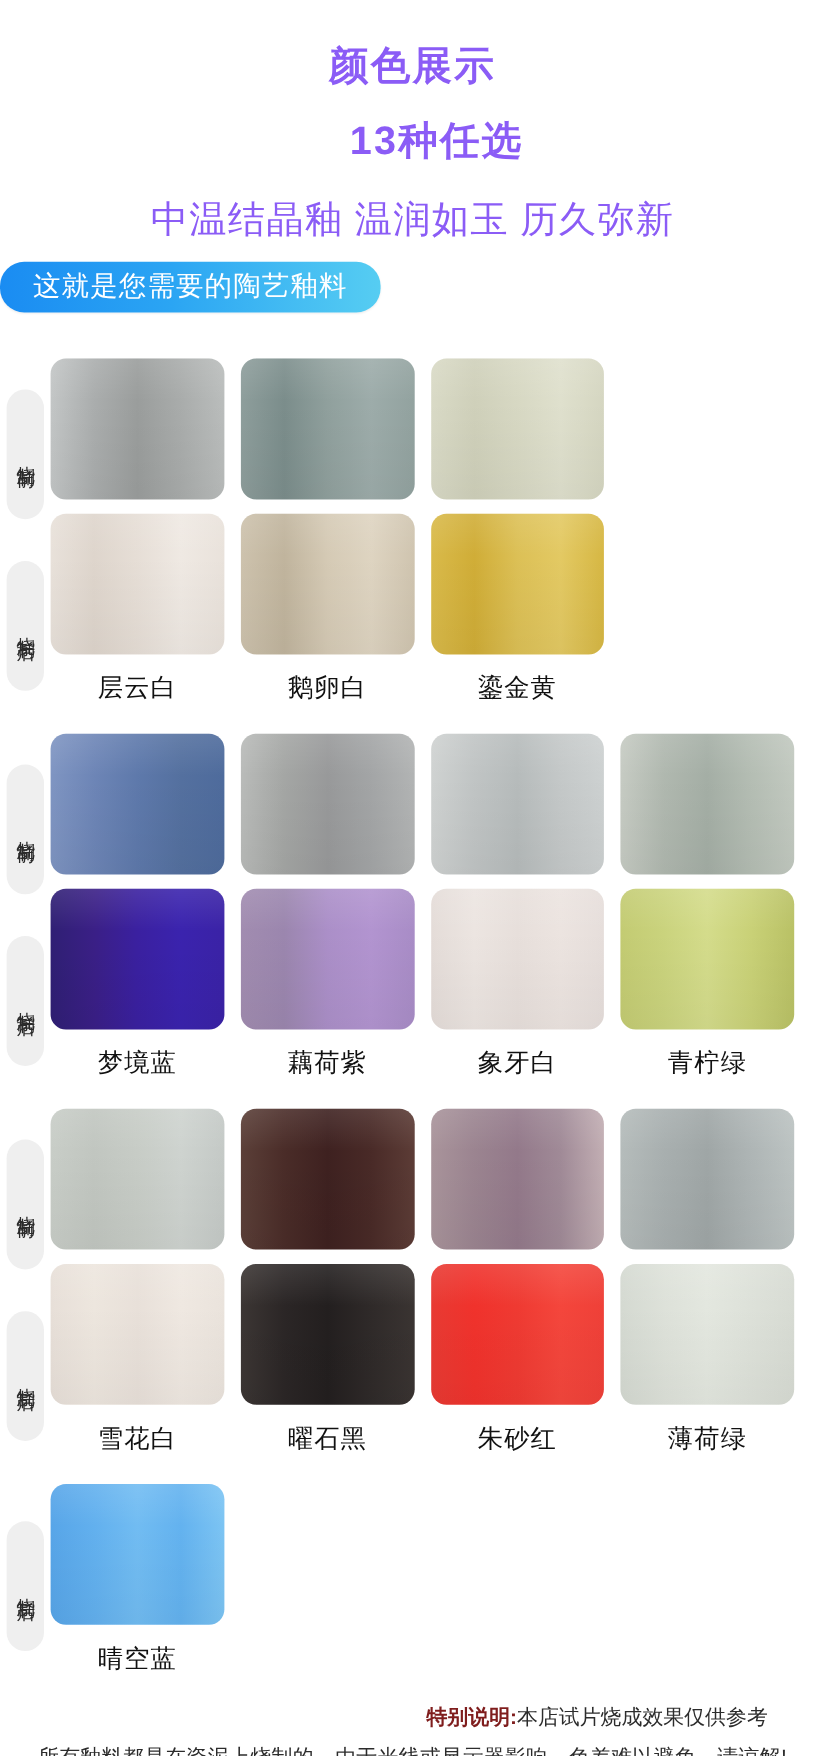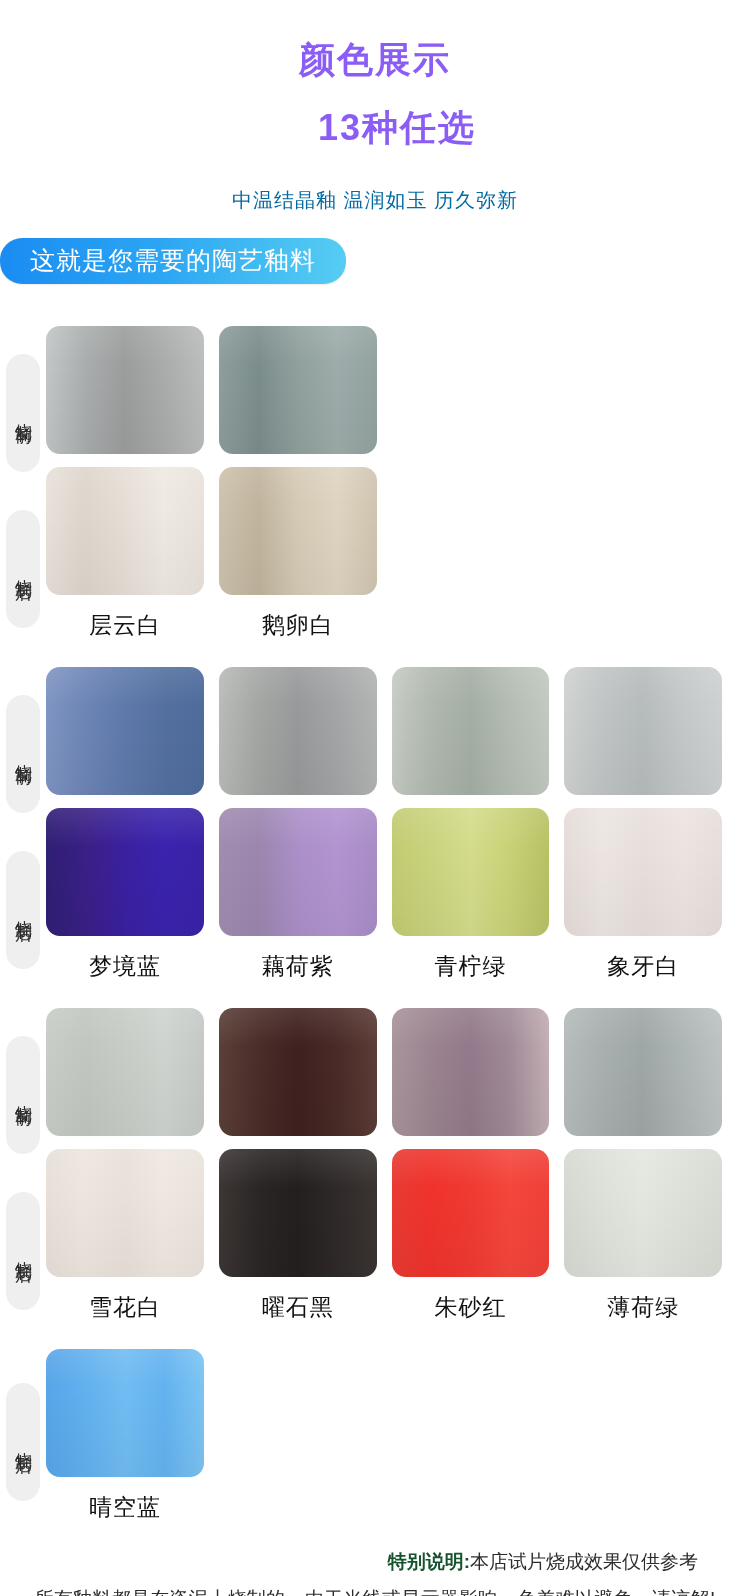--- a/index.html
+++ b/index.html
@@ -17,23 +17,23 @@
   .title-line{
     font-size:36px;
     line-height:60px;
     font-weight:bold;
     letter-spacing:2px;
     color:#8b5cf6;
   }
   .title-line.second{margin-top:8px;margin-left:44px;}
   .subtitle{
     margin-top:26px;
-    font-size:20px;
+    font-size:34px;
     line-height:32px;
-    color:#0369a1;
+    color:#8b5cf6;
     letter-spacing:1px;
   }
   .pill-wrap{margin-top:22px;display:flex;}
   .pill-cta{
     display:inline-block;
     padding:7px 30px 9px 30px;
     border-radius:22px;
     background:linear-gradient(90deg,#1a8cf2 0%,#2ba5f3 45%,#56cdf2 100%);
     color:#ffffff;
     font-size:25px;
@@ -112,21 +112,21 @@
 
   
   .footer{margin-top:6px;padding:0 30px 26px 30px;}
   .note-line{
     text-align:right;
     font-size:19px;
     line-height:26px;
     color:#2a2a2a;
     padding-right:22px;
   }
-  .note-red{color:#14532d;font-weight:bold;}
+  .note-red{color:#7f1d1d;font-weight:bold;}
   .note-rest{color:#2c2c2c;}
   .disclaimer{
     margin-top:10px;
     text-align:center;
     font-size:19px;
     line-height:28px;
     color:#2c2c2c;
     letter-spacing:.3px;
   }
 </style>
@@ -155,20 +155,25 @@
             <div class="card">
               <div class="chip" style="background: linear-gradient(90deg, rgb(195, 198, 198) 0%, rgb(170, 173, 173) 25%, rgb(154, 157, 156) 50%, rgb(169, 172, 171) 75%, rgb(186, 189, 188) 100%);"></div>
               <div class="chip" style="background: linear-gradient(90deg, rgb(232, 225, 218) 0%, rgb(222, 213, 204) 25%, rgb(230, 222, 214) 50%, rgb(239, 233, 227) 75%, rgb(233, 226, 219) 100%);"></div>
               <div class="chip-label">层云白</div>
             </div>
             <div class="card">
               <div class="chip" style="background: linear-gradient(90deg, rgb(142, 158, 156) 0%, rgb(123, 141, 139) 25%, rgb(144, 160, 157) 50%, rgb(157, 172, 170) 75%, rgb(146, 162, 159) 100%);"></div>
               <div class="chip" style="background: linear-gradient(90deg, rgb(205, 194, 173) 0%, rgb(192, 180, 157) 25%, rgb(213, 202, 181) 50%, rgb(222, 212, 193) 75%, rgb(207, 196, 175) 100%);"></div>
               <div class="chip-label">鹅卵白</div>
             </div>
+            <div class="card">
+              <div class="chip" style="background: linear-gradient(90deg, rgb(217, 218, 198) 0%, rgb(207, 208, 186) 25%, rgb(215, 216, 195) 50%, rgb(223, 224, 205) 75%, rgb(213, 214, 193) 100%);"></div>
+              <div class="chip" style="background: linear-gradient(90deg, rgb(217, 186, 74) 0%, rgb(208, 173, 55) 25%, rgb(220, 192, 86) 50%, rgb(227, 201, 99) 75%, rgb(214, 183, 67) 100%);"></div>
+              <div class="chip-label">鎏金黄</div>
+            </div>
           </div>
         </div>
       </div>
       <div class="block">
         <div class="block-inner">
           <div class="side-col">
             <div class="side-pill before">烧制前</div>
             <div class="side-pill after">烧制后</div>
           </div>
           <div class="cards">
@@ -176,28 +181,28 @@
               <div class="chip" style="background: linear-gradient(90deg, rgb(127, 149, 194) 0%, rgb(109, 133, 182) 25%, rgb(94, 121, 171) 50%, rgb(84, 112, 159) 75%, rgb(78, 107, 156) 100%);"></div>
               <div class="chip" style="background: linear-gradient(90deg, rgb(47, 31, 116) 0%, rgb(58, 31, 134) 25%, rgb(58, 32, 160) 50%, rgb(58, 35, 174) 75%, rgb(58, 34, 166) 100%);"></div>
               <div class="chip-label">梦境蓝</div>
             </div>
             <div class="card">
               <div class="chip" style="background: linear-gradient(90deg, rgb(185, 187, 185) 0%, rgb(164, 166, 164) 25%, rgb(152, 153, 154) 50%, rgb(163, 165, 166) 75%, rgb(178, 180, 180) 100%);"></div>
               <div class="chip" style="background: linear-gradient(90deg, rgb(161, 140, 176) 0%, rgb(155, 134, 174) 25%, rgb(171, 143, 200) 50%, rgb(178, 148, 208) 75%, rgb(168, 140, 198) 100%);"></div>
               <div class="chip-label">藕荷紫</div>
             </div>
             <div class="card">
+              <div class="chip" style="background: linear-gradient(90deg, rgb(207, 210, 209) 0%, rgb(192, 196, 196) 25%, rgb(182, 187, 187) 50%, rgb(196, 200, 200) 75%, rgb(205, 209, 209) 100%);"></div>
+              <div class="chip" style="background: linear-gradient(90deg, rgb(228, 220, 216) 0%, rgb(236, 229, 225) 25%, rgb(231, 223, 219) 50%, rgb(236, 228, 224) 75%, rgb(230, 222, 219) 100%);"></div>
+              <div class="chip-label">象牙白</div>
+            </div>
+            <div class="card">
               <div class="chip" style="background: linear-gradient(90deg, rgb(198, 203, 195) 0%, rgb(176, 184, 175) 25%, rgb(164, 174, 165) 50%, rgb(180, 189, 179) 75%, rgb(194, 201, 192) 100%);"></div>
               <div class="chip" style="background: linear-gradient(90deg, rgb(195, 203, 114) 0%, rgb(202, 211, 125) 25%, rgb(212, 220, 139) 50%, rgb(201, 209, 119) 75%, rgb(185, 193, 101) 100%);"></div>
               <div class="chip-label">青柠绿</div>
-            </div>
-            <div class="card">
-              <div class="chip" style="background: linear-gradient(90deg, rgb(207, 210, 209) 0%, rgb(192, 196, 196) 25%, rgb(182, 187, 187) 50%, rgb(196, 200, 200) 75%, rgb(205, 209, 209) 100%);"></div>
-              <div class="chip" style="background: linear-gradient(90deg, rgb(228, 220, 216) 0%, rgb(236, 229, 225) 25%, rgb(231, 223, 219) 50%, rgb(236, 228, 224) 75%, rgb(230, 222, 219) 100%);"></div>
-              <div class="chip-label">象牙白</div>
             </div>
           </div>
         </div>
       </div>
       <div class="block">
         <div class="block-inner">
           <div class="side-col">
             <div class="side-pill before">烧制前</div>
             <div class="side-pill after">烧制后</div>
           </div>

